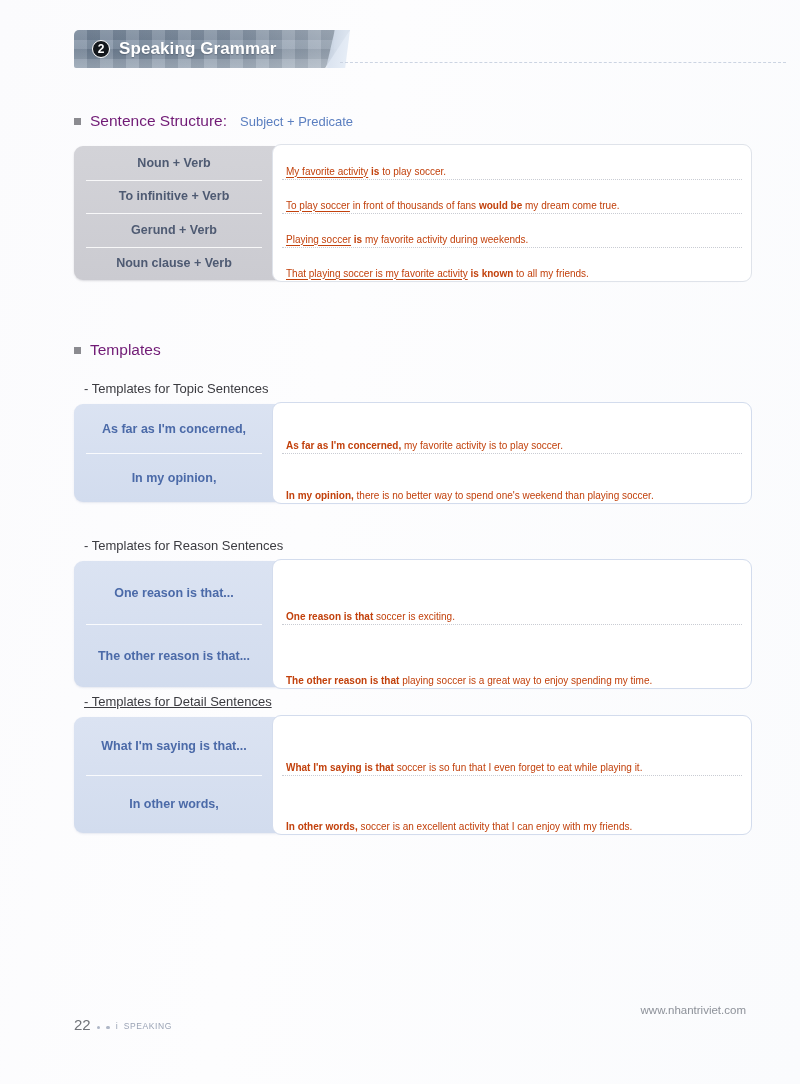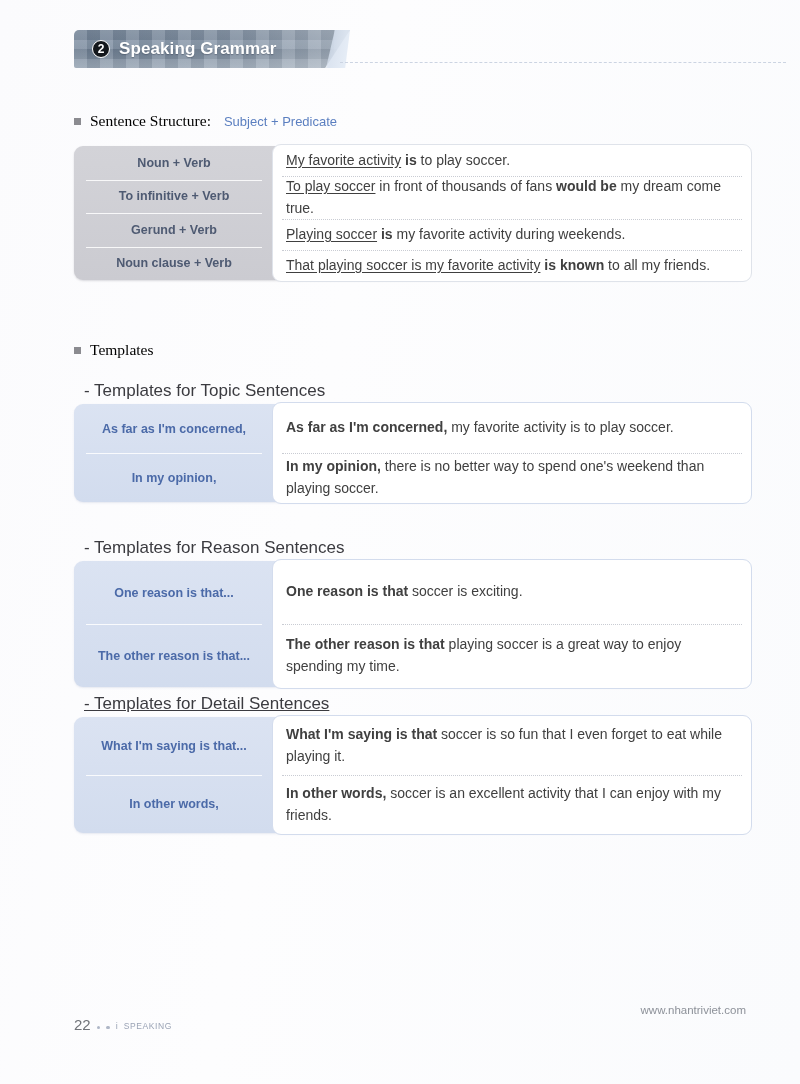--- a/index.html
+++ b/index.html
@@ -105,31 +105,31 @@
     gap: 9px;
     white-space: nowrap;
   }
   .sq-bullet {
     width: 7px; height: 7px;
     background: #8b8b90;
     display: inline-block;
   }
   .sec-title {
     font-size: 15.5px;
-    color: #000000;
-    font-family: Liberation Serif, serif;
+    color: #701a75;
+    font-family: Liberation Sans, sans-serif;
   }
   .sec-accent {
     font-size: 13px;
     color: #5b7fc0;
     margin-left: 4px;
   }
   .sub-head {
     position: absolute;
-    font-size: 17px;
+    font-size: 13px;
     color: #3b3b40;
     white-space: nowrap;
   }
 
   
   .panel {
     position: absolute;
     border-radius: 9px;
     box-sizing: border-box;
   }
@@ -179,26 +179,26 @@
     border-radius: 9px;
     box-sizing: border-box;
     display: flex;
     flex-direction: column;
     overflow: hidden;
   }
   .right-panel.blue-edge { border-color: #d3dced; }
   .right-row {
     flex: 1 1 0;
     display: flex;
-    align-items: center;
+    align-items: flex-end;
     padding: 0 13px;
     box-sizing: border-box;
     position: relative;
-    font-size: 14px;
-    color: #404040;
+    font-size: 10px;
+    color: #c2410c;
     line-height: 1.55;
   }
   .right-row + .right-row::before {
     content: "";
     position: absolute;
     left: 9px; right: 9px; top: 0;
     border-top: 1px dotted #c9ccd3;
   }
   .right-row .u { text-decoration: underline; text-underline-offset: 2px; }
   .right-row .b { font-weight: bold; }

